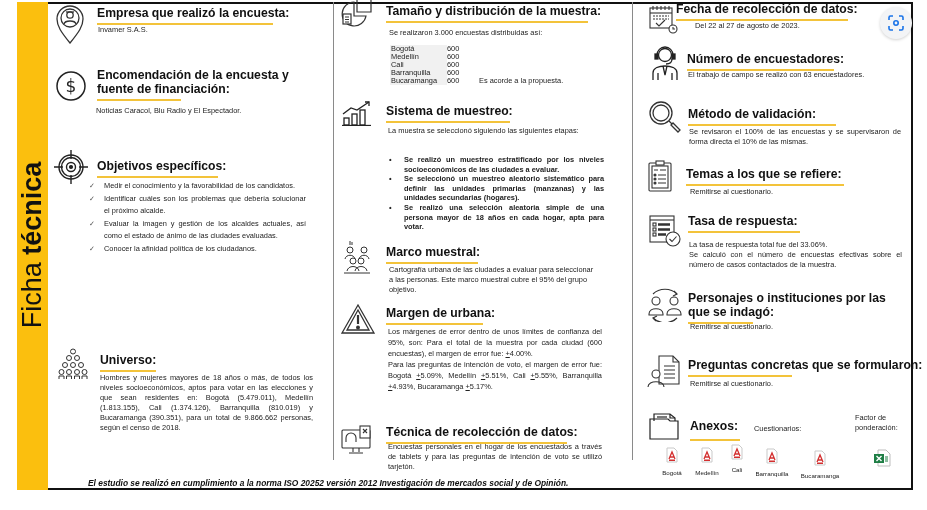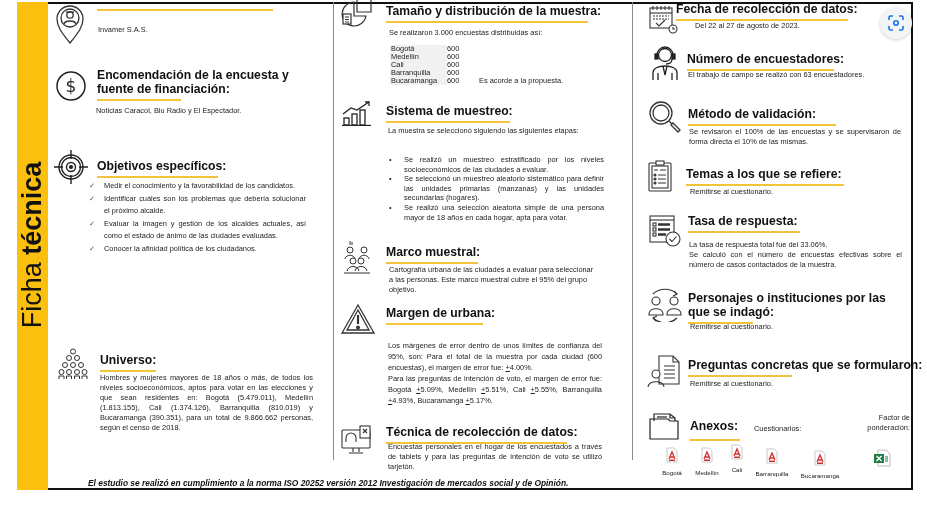--- a/index.html
+++ b/index.html
@@ -15,21 +15,21 @@
   h3{margin:0;font-size:12.2px;font-weight:700;color:#111;line-height:14px;white-space:nowrap;}
   h3.wrap{white-space:normal;}
   .uline{height:2px;background:#f3c33a;margin-top:3px;}
   .txt{font-size:7.4px;line-height:11px;color:#222;}
   .txt.tight{line-height:10px;}
   .just{text-align:justify;}
   ul.chk{list-style:none;margin:0;padding:0;}
   ul.chk li{position:relative;padding-left:17px;font-size:7.4px;line-height:12.6px;text-align:justify;}
   ul.chk li::before{content:"\2713";position:absolute;left:2px;top:0;font-size:7px;color:#555;}
   ul.dots{list-style:none;margin:0;padding:0;}
-  ul.dots li{position:relative;padding-left:19px;font-size:7.4px;line-height:9.6px;text-align:justify;}
+  ul.dots li{position:relative;padding-left:19px;font-size:7.4px;line-height:9.6px;text-align:justify;font-weight:bold;}
   ul.dots li::before{content:"\2022";position:absolute;left:4px;top:0;}
   table.dist{border-collapse:collapse;font-size:7.4px;line-height:8px;}
   table.dist td{padding:0;}
   table.dist td.city{background:#f1f1f1;width:56px;padding-left:1px;}
   table.dist td.num{width:20px;}
   .pm{text-decoration:underline;}
   .footer{position:absolute;left:88px;top:478px;font-size:8.4px;font-weight:700;font-style:italic;color:#111;white-space:nowrap;}
   .lens{position:absolute;left:880px;top:7px;width:32px;height:32px;border-radius:50%;background:#f3f4f6;box-shadow:0 1px 3px rgba(0,0,0,0.18);display:flex;align-items:center;justify-content:center;cursor:pointer;}
   .file{position:absolute;text-align:center;}
   .file .lbl{font-size:6.2px;color:#222;white-space:nowrap;display:block;margin-top:2px;}
@@ -46,20 +46,21 @@
 <div class="icon" style="left:55px;top:4px">
   <svg width="30" height="40" viewBox="0 0 30 40" fill="none" stroke="#333" stroke-width="1.3">
       <path d="M15 39 C6 28 2 22 2 15 A13 13 0 0 1 28 15 C28 22 24 28 15 39Z"></path>
       <circle cx="15" cy="14" r="9"></circle>
       <circle cx="15" cy="11" r="3.2"></circle>
       <path d="M9 20 C10 16 20 16 21 20"></path>
       <path d="M11 8 L19 8"></path>
     </svg>
 </div>
 <div class="sec" style="left:97px;top:6px;width:215px">
+  <h3>Empresa que realizó la encuesta:</h3>
   <div class="uline" style="width:176px"></div>
 </div>
 <div class="sec txt" style="left:98px;top:24px">Invamer S.A.S.</div>
 
 <div class="icon" style="left:55px;top:70px">
   <svg width="32" height="32" viewBox="0 0 32 32" fill="none" stroke="#222" stroke-width="1.5">
       <circle cx="16" cy="16" r="14"></circle>
       <text x="16" y="22" font-size="17" text-anchor="middle" fill="#222" stroke="none" font-family="DejaVu Sans, sans-serif">$</text>
     </svg>
 </div>
@@ -203,21 +204,21 @@
       <path d="M18 2 L34 30 H2 Z"></path>
       <path d="M18 7 L29 27 H7 Z"></path>
       <path d="M18 12 V21" stroke-width="2.2"></path>
       <circle cx="18" cy="24.5" r="1.3" fill="#333"></circle>
     </svg>
 </div>
 <div class="sec" style="left:386px;top:306px;width:220px">
   <h3>Margen de urbana:</h3>
   <div class="uline" style="width:97px"></div>
 </div>
-<div class="sec txt just" style="left:388px;top:340px;width:214px">
+<div class="sec txt just" style="left:388px;top:326px;width:214px">
   <div><span>Los márgenes de error dentro de unos límites de confianza del 95%, son:  Para el total de la muestra por cada ciudad (600 encuestas), el margen de error fue: </span><span class="pm">+</span><span>4.00%.</span></div>
   <div><span>Para las preguntas de intención de voto, el margen de error fue: Bogotá </span><span class="pm">+</span><span>5.09%, Medellín </span><span class="pm">+</span><span>5.51%, Cali </span><span class="pm">+</span><span>5.55%, Barranquilla </span><span class="pm">+</span><span>4.93%, Bucaramanga </span><span class="pm">+</span><span>5.17%.</span></div>
 </div>
 
 <div class="icon" style="left:340px;top:424px">
   <svg width="34" height="32" viewBox="0 0 34 32" fill="none" stroke="#333" stroke-width="1.1">
       <rect x="2" y="6" width="28" height="18" rx="1"></rect>
       <path d="M13 24 V28 M19 24 V28 M9 29 H23"></path>
       <path d="M6 18 V14 A5 5 0 0 1 16 14 V18"></path>
       <rect x="20" y="2" width="10" height="12" fill="#fff"></rect>
@@ -356,21 +357,21 @@
       <path d="M6 10 V3 H22 L27 7 V10"></path>
       <path d="M22 3 V7 H27"></path>
       <path d="M9 6 H19"></path>
     </svg>
 </div>
 <div class="sec" style="left:690px;top:419px;width:60px">
   <h3>Anexos:</h3>
   <div class="uline" style="width:50px;margin-top:6px"></div>
 </div>
 <div class="sec txt" style="left:754px;top:423px">Cuestionarios:</div>
-<div class="sec txt tight" style="left:855px;top:413px;width:55px;text-align:right">Factor de ponderación:</div>
+<div class="sec txt tight" style="left:855px;top:413px;width:55px;">Factor de ponderación:</div>
 
 <div class="file" style="left:658px;top:447px;width:28px">
   <svg width="12" height="16" viewBox="0 0 12 16">
       <path d="M1 1 H8 L11 4 V15 H1Z" fill="#fff" stroke="#c9c9c9"></path>
       <path d="M3 12 L6 5 L9 12 M4 10 H8" fill="none" stroke="#d32f2f" stroke-width="1.3"></path>
       <rect x="3" y="12.5" width="6" height="1.5" fill="#d32f2f"></rect>
     </svg>
   <span class="lbl">Bogotá</span>
 </div>
 <div class="file" style="left:690px;top:447px;width:34px">

